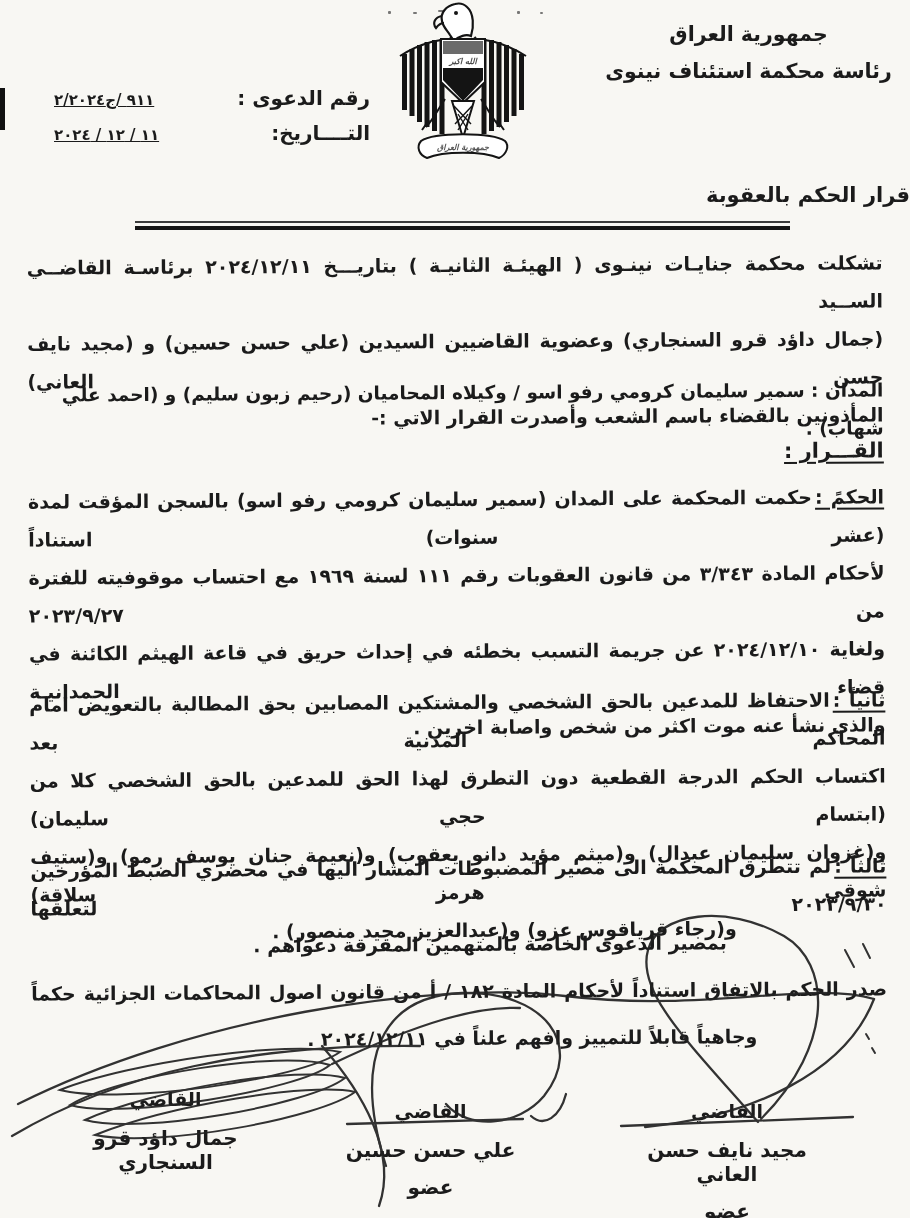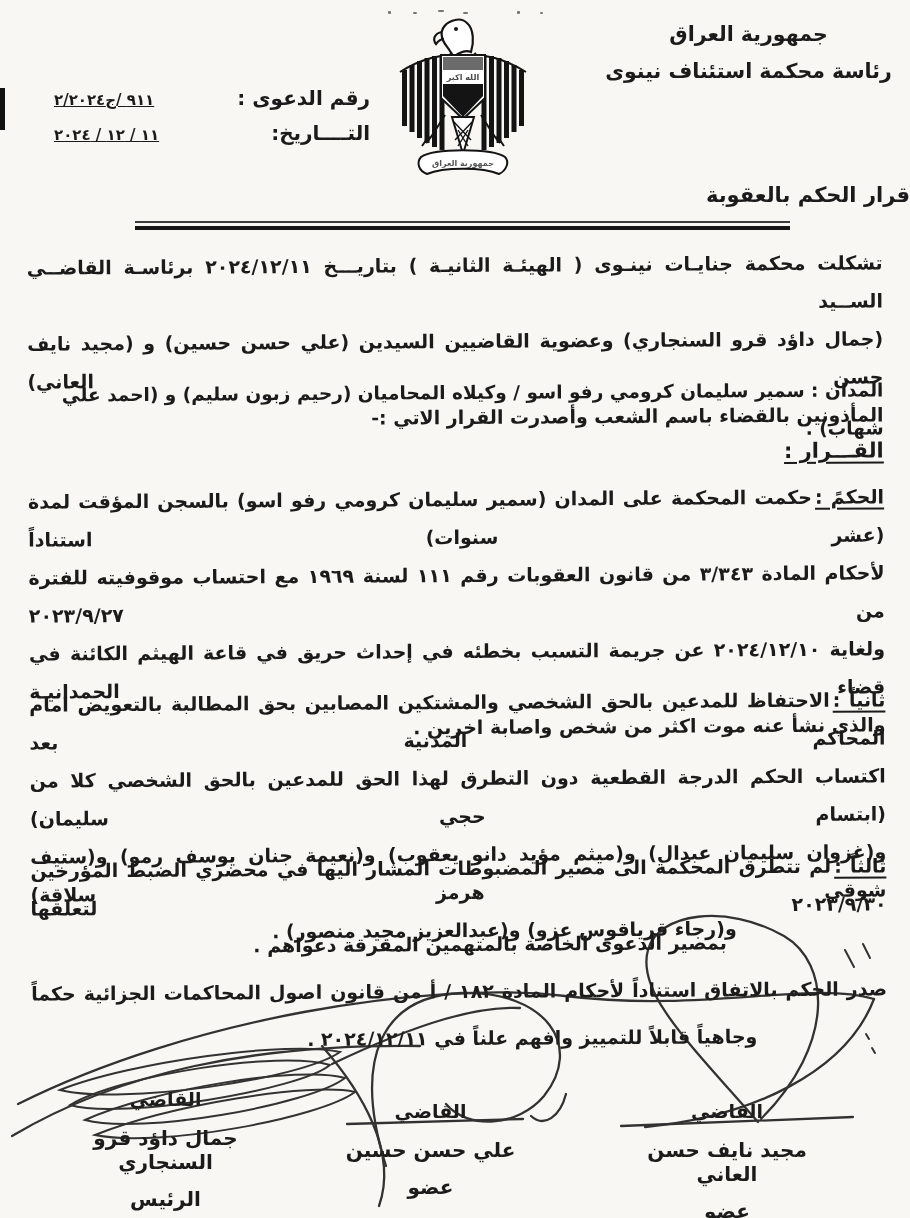--- a/index.html
+++ b/index.html
@@ -38,21 +38,21 @@
   .sig .jt{font-size:19px;}
   .sig .nm{margin-top:16px;font-size:20px;}
   .sig .rl{margin-top:13px;font-size:20px;}
   #sig-right{top:1100px;left:618px;width:218px;}
   #sig-middle{top:1100px;left:328px;width:205px;}
   #sig-left{top:1088px;left:48px;width:235px;}
   
   .scan-mark{position:absolute;background:#111;}
   .dot{position:absolute;background:#333;opacity:.65;border-radius:1px;}
   #ink,#emblem-wrap{pointer-events:none;}
-  #emblem-wrap{top:16px;left:392px;}
+  #emblem-wrap{top:0;left:392px;font-style:italic;}
 </style>
 </head>
 <body>
 
 <div id="page">
 
   <div class="scan-mark" style="left:0;top:88px;width:5px;height:42px;"></div>
   <div class="dot" style="left:388px;top:11px;width:3px;height:3px;"></div>
   <div class="dot" style="left:413px;top:12px;width:4px;height:2px;"></div>
   <div class="dot" style="left:438px;top:10px;width:6px;height:2px;"></div>
@@ -177,21 +177,20 @@
     <div class="rl">عضو</div>
   </div>
   <div class="sig" id="sig-middle">
     <div class="jt">القاضي</div>
     <div class="nm">علي حسن حسين</div>
     <div class="rl">عضو</div>
   </div>
   <div class="sig" id="sig-left">
     <div class="jt">القاضي</div>
     <div class="nm">جمال داؤد قرو السنجاري</div>
-    <div class="rl">الرئيس</div>
   </div>
 
   <svg class="abs" id="ink" width="910" height="1218" viewBox="0 0 910 1218" style="top:0;left:0;" fill="none" stroke="#222222" stroke-width="2.3" stroke-linecap="round" opacity="0.92">
 
     <path d="M758 1122 C 688 1042 636 992 648 950 C 658 913 726 903 784 936 C 830 963 836 1043 761 1119"></path>
     <path d="M621 1126 L853 1117"></path>
     <path d="M845 950 l9 17 M863 944 l7 14" stroke-width="2"></path>
     <path d="M866 1034 l3 5 M872 1048 l3 5" stroke-width="2"></path>
 
     <path d="M347 1124 L523 1119"></path>

